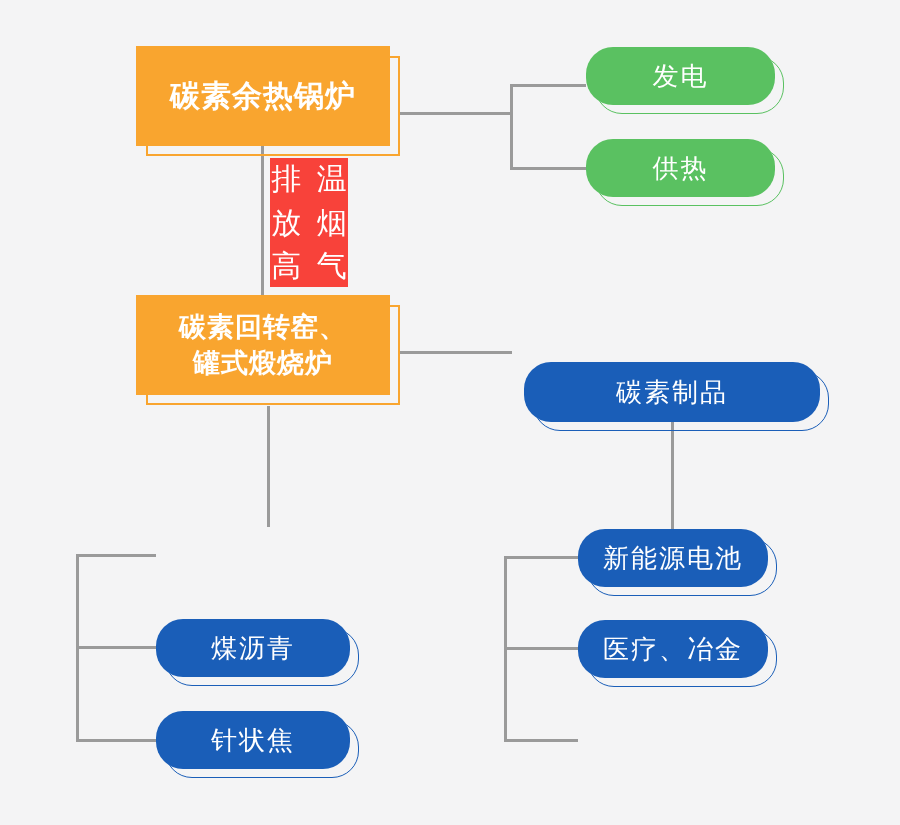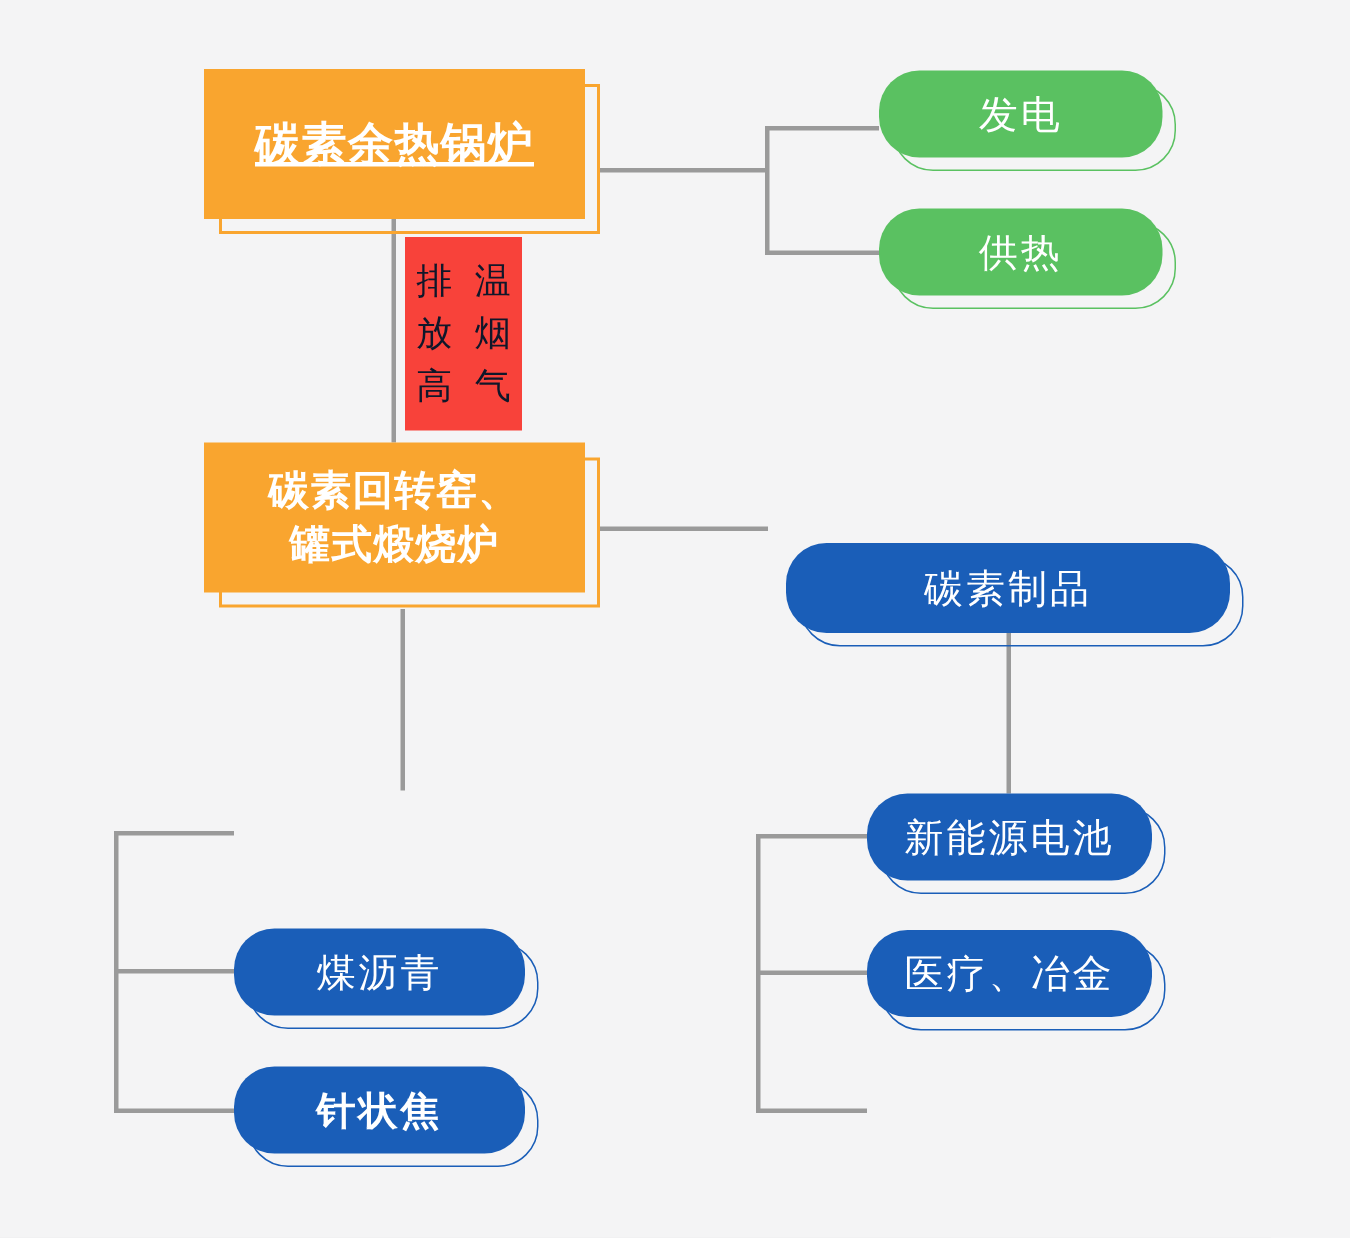--- a/index.html
+++ b/index.html
@@ -33,30 +33,30 @@
   .node.rounded .outline{transform:translate(9px,9px);border-width:1.5px;border-radius:27px;}
   .node.rounded .fill{border-radius:27px;}
   .node.orange .fill{background:var(--orange,#f9a52f);}
   .node.orange .outline{border-color:var(--orange,#f9a52f);}
   .node.green .fill{background:var(--green,#5ac161);}
   .node.green .outline{border-color:var(--green,#5ac161);}
   .node.blue .fill{background:var(--blue,#1a5eb8);}
   .node.blue .outline{border-color:var(--blue,#1a5eb8);}
   .node.red .fill{background:var(--red,#f8423a);}
   
-  .t-big{font-size:30px;font-weight:bold;letter-spacing:1px;text-decoration:underline;}
+  .t-big{font-size:30px;font-weight:bold;letter-spacing:1px;}
   .t-two{font-size:27px;font-weight:bold;line-height:1.35;letter-spacing:1px;}
   .t-two span{display:block;}
   .t-leaf{font-size:26px;letter-spacing:2px;}
   .vcols{
     display:flex;gap:13px;height:100%;width:100%;
     align-items:center;justify-content:center;
   }
   .vcol{
-    width:1.08em;font-size:24px;line-height:1.46;color:#0f172a;
+    width:1.08em;font-size:30px;line-height:1.46;color:#ffffff;
     word-break:break-all;text-align:center;
   }
 </style>
 </head>
 <body>
 
 <div class="canvas">
 
   <div class="hline" style="left:399px;top:112px;width:111px;"></div>
   <div class="vline" style="left:510px;top:84px;height:86px;"></div>
@@ -129,21 +129,21 @@
   </div>
 
 
   <div class="node blue rounded" style="left:156px;top:619px;width:194px;height:58px;font-family:Liberation Mono, monospace;">
     <div class="outline"></div>
     <div class="fill">
       <span class="t-leaf">煤沥青</span>
     </div>
   </div>
 
-  <div class="node blue rounded" style="left:156px;top:711px;width:194px;height:58px;font-weight:bold;">
+  <div class="node blue rounded" style="left:156px;top:711px;width:194px;height:58px;">
     <div class="outline"></div>
     <div class="fill">
       <span class="t-leaf">针状焦</span>
     </div>
   </div>
 
   <div class="node blue rounded" style="left:578px;top:620px;width:190px;height:58px;">
     <div class="outline"></div>
     <div class="fill">
       <span class="t-leaf">医疗、冶金</span>

